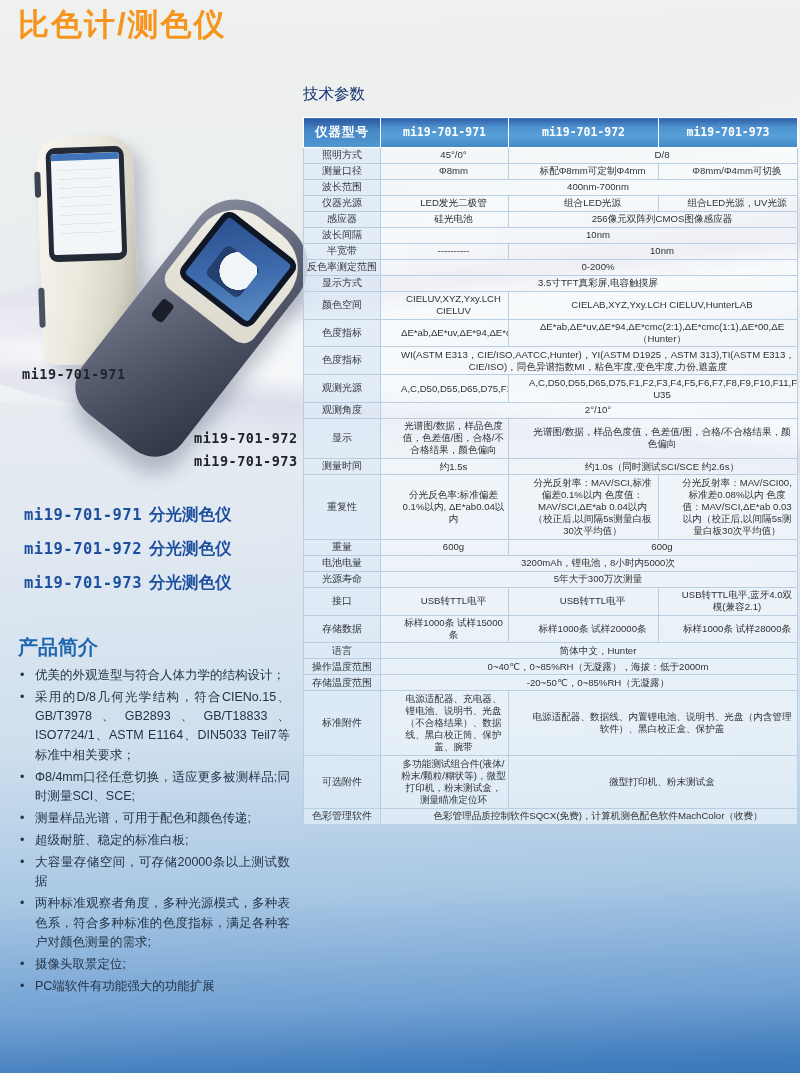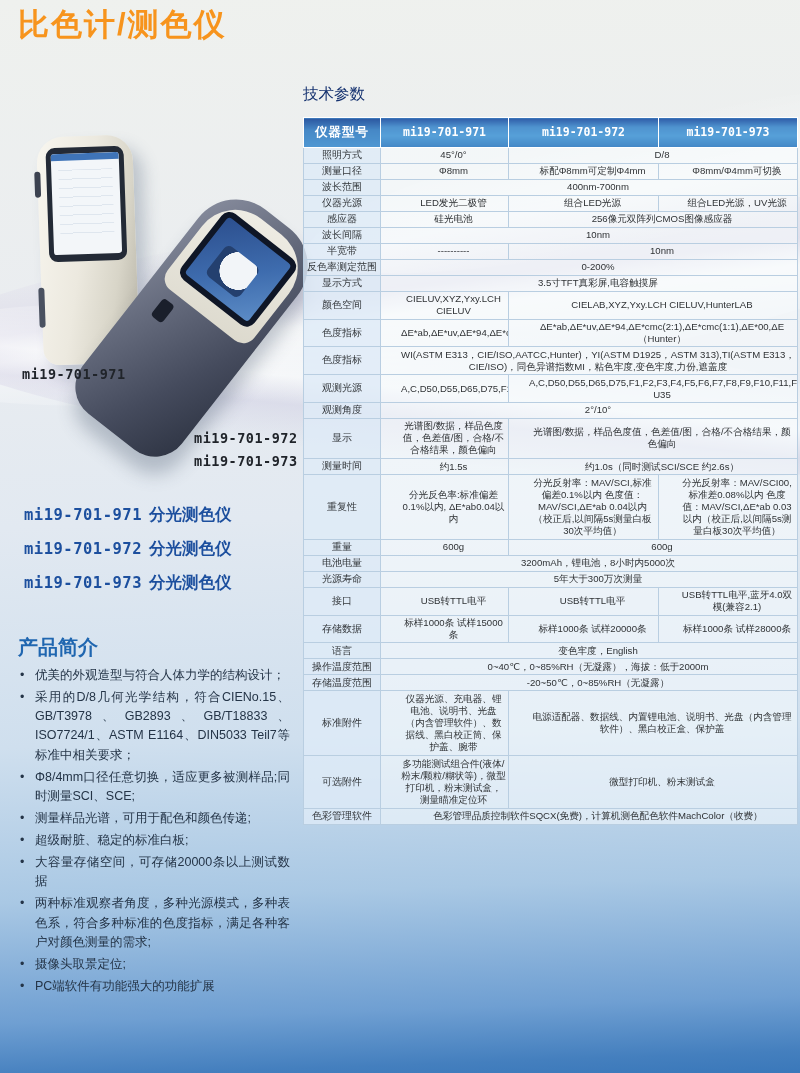--- a/index.html
+++ b/index.html
@@ -260,33 +260,33 @@
           <td class="val" colspan="1">USB转TTL电平,蓝牙4.0双模(兼容2.1)</td>
         </tr>
         <tr>
           <td class="rowlabel">存储数据</td>
           <td class="val" colspan="1">标样1000条 试样15000条</td>
           <td class="val" colspan="1">标样1000条 试样20000条</td>
           <td class="val" colspan="1">标样1000条 试样28000条</td>
         </tr>
         <tr>
           <td class="rowlabel">语言</td>
-          <td class="val" colspan="3">变色牢度，English</td>
+          <td class="val" colspan="3">简体中文，Hunter</td>
         </tr>
         <tr>
           <td class="rowlabel">操作温度范围</td>
           <td class="val" colspan="3">0~40℃，0~85%RH（无凝露），海拔：低于2000m</td>
         </tr>
         <tr>
           <td class="rowlabel">存储温度范围</td>
           <td class="val" colspan="3">-20~50℃，0~85%RH（无凝露）</td>
         </tr>
         <tr>
           <td class="rowlabel">标准附件</td>
-          <td class="val" colspan="1">仪器光源、充电器、锂电池、说明书、光盘（内含管理软件）、数据线、黑白校正筒、保护盖、腕带</td>
+          <td class="val" colspan="1">电源适配器、充电器、锂电池、说明书、光盘（不合格结果）、数据线、黑白校正筒、保护盖、腕带</td>
           <td class="val" colspan="2">电源适配器、数据线、内置锂电池、说明书、光盘（内含管理软件）、黑白校正盒、保护盖</td>
         </tr>
         <tr>
           <td class="rowlabel">可选附件</td>
           <td class="val" colspan="1">多功能测试组合件(液体/粉末/颗粒/糊状等)，微型打印机，粉末测试盒，测量瞄准定位环</td>
           <td class="val" colspan="2">微型打印机、粉末测试盒</td>
         </tr>
         <tr>
           <td class="rowlabel">色彩管理软件</td>
           <td class="val" colspan="3">色彩管理品质控制软件SQCX(免费)，计算机测色配色软件MachColor（收费）</td>

